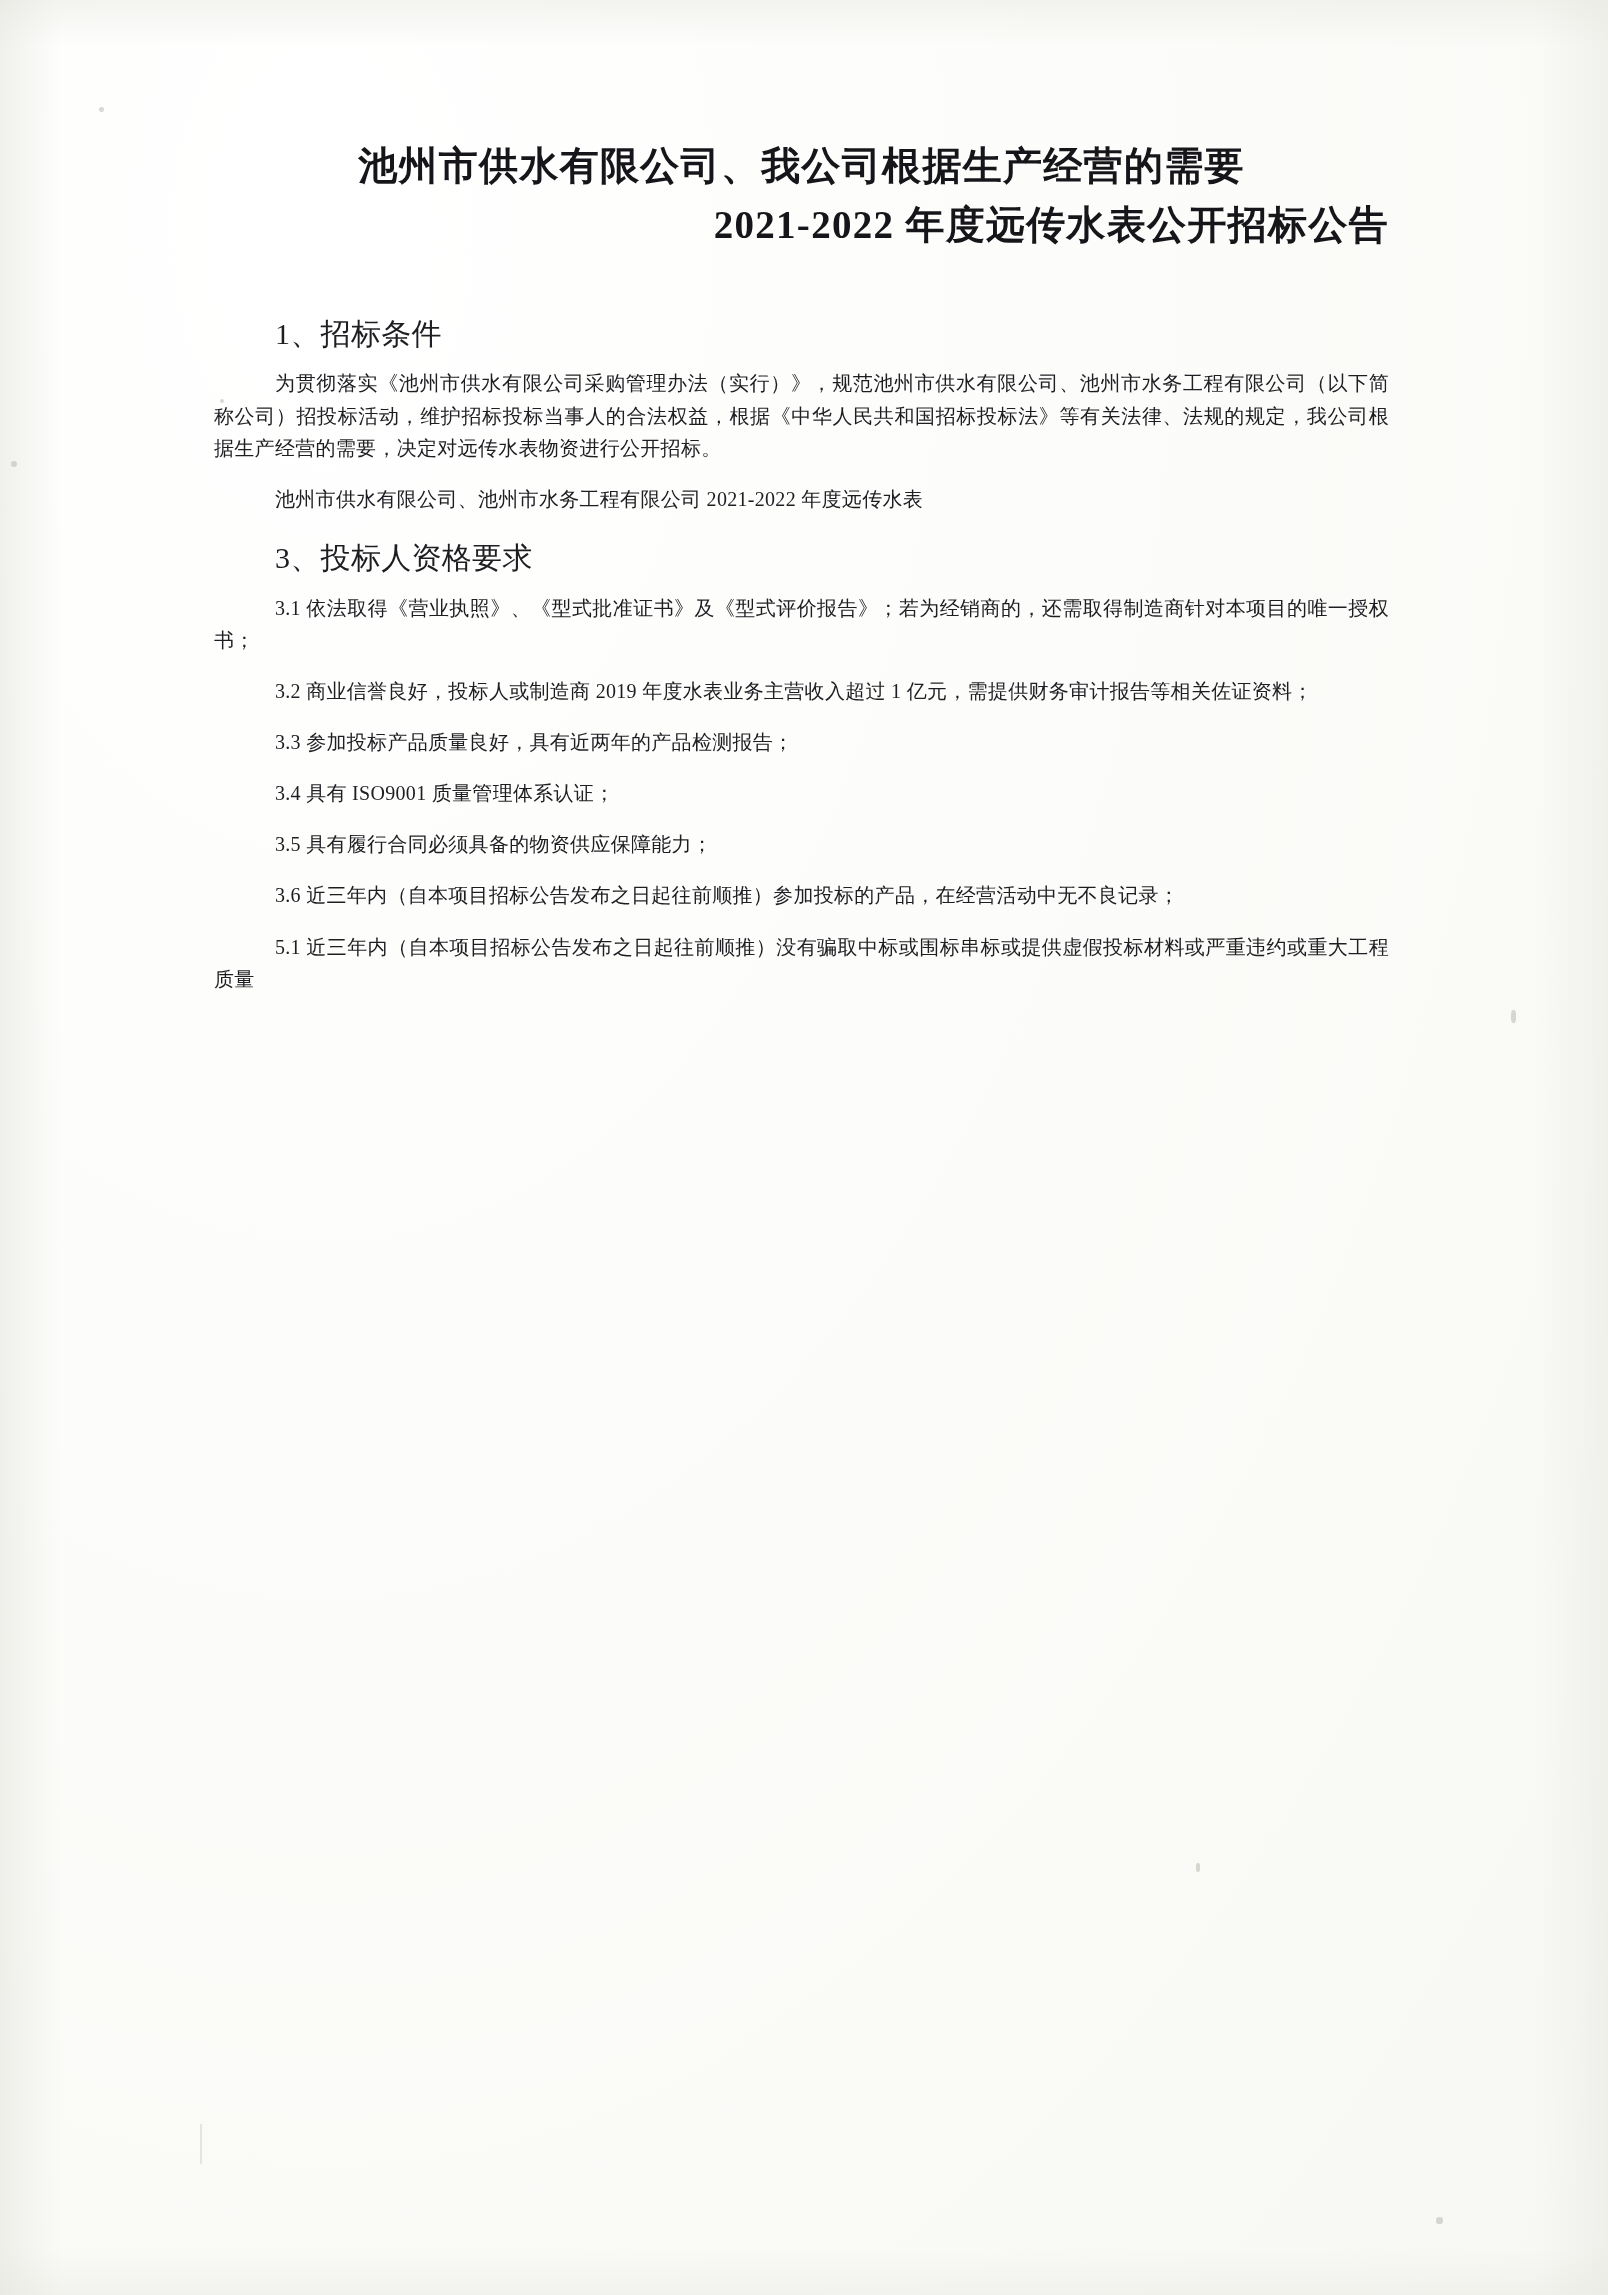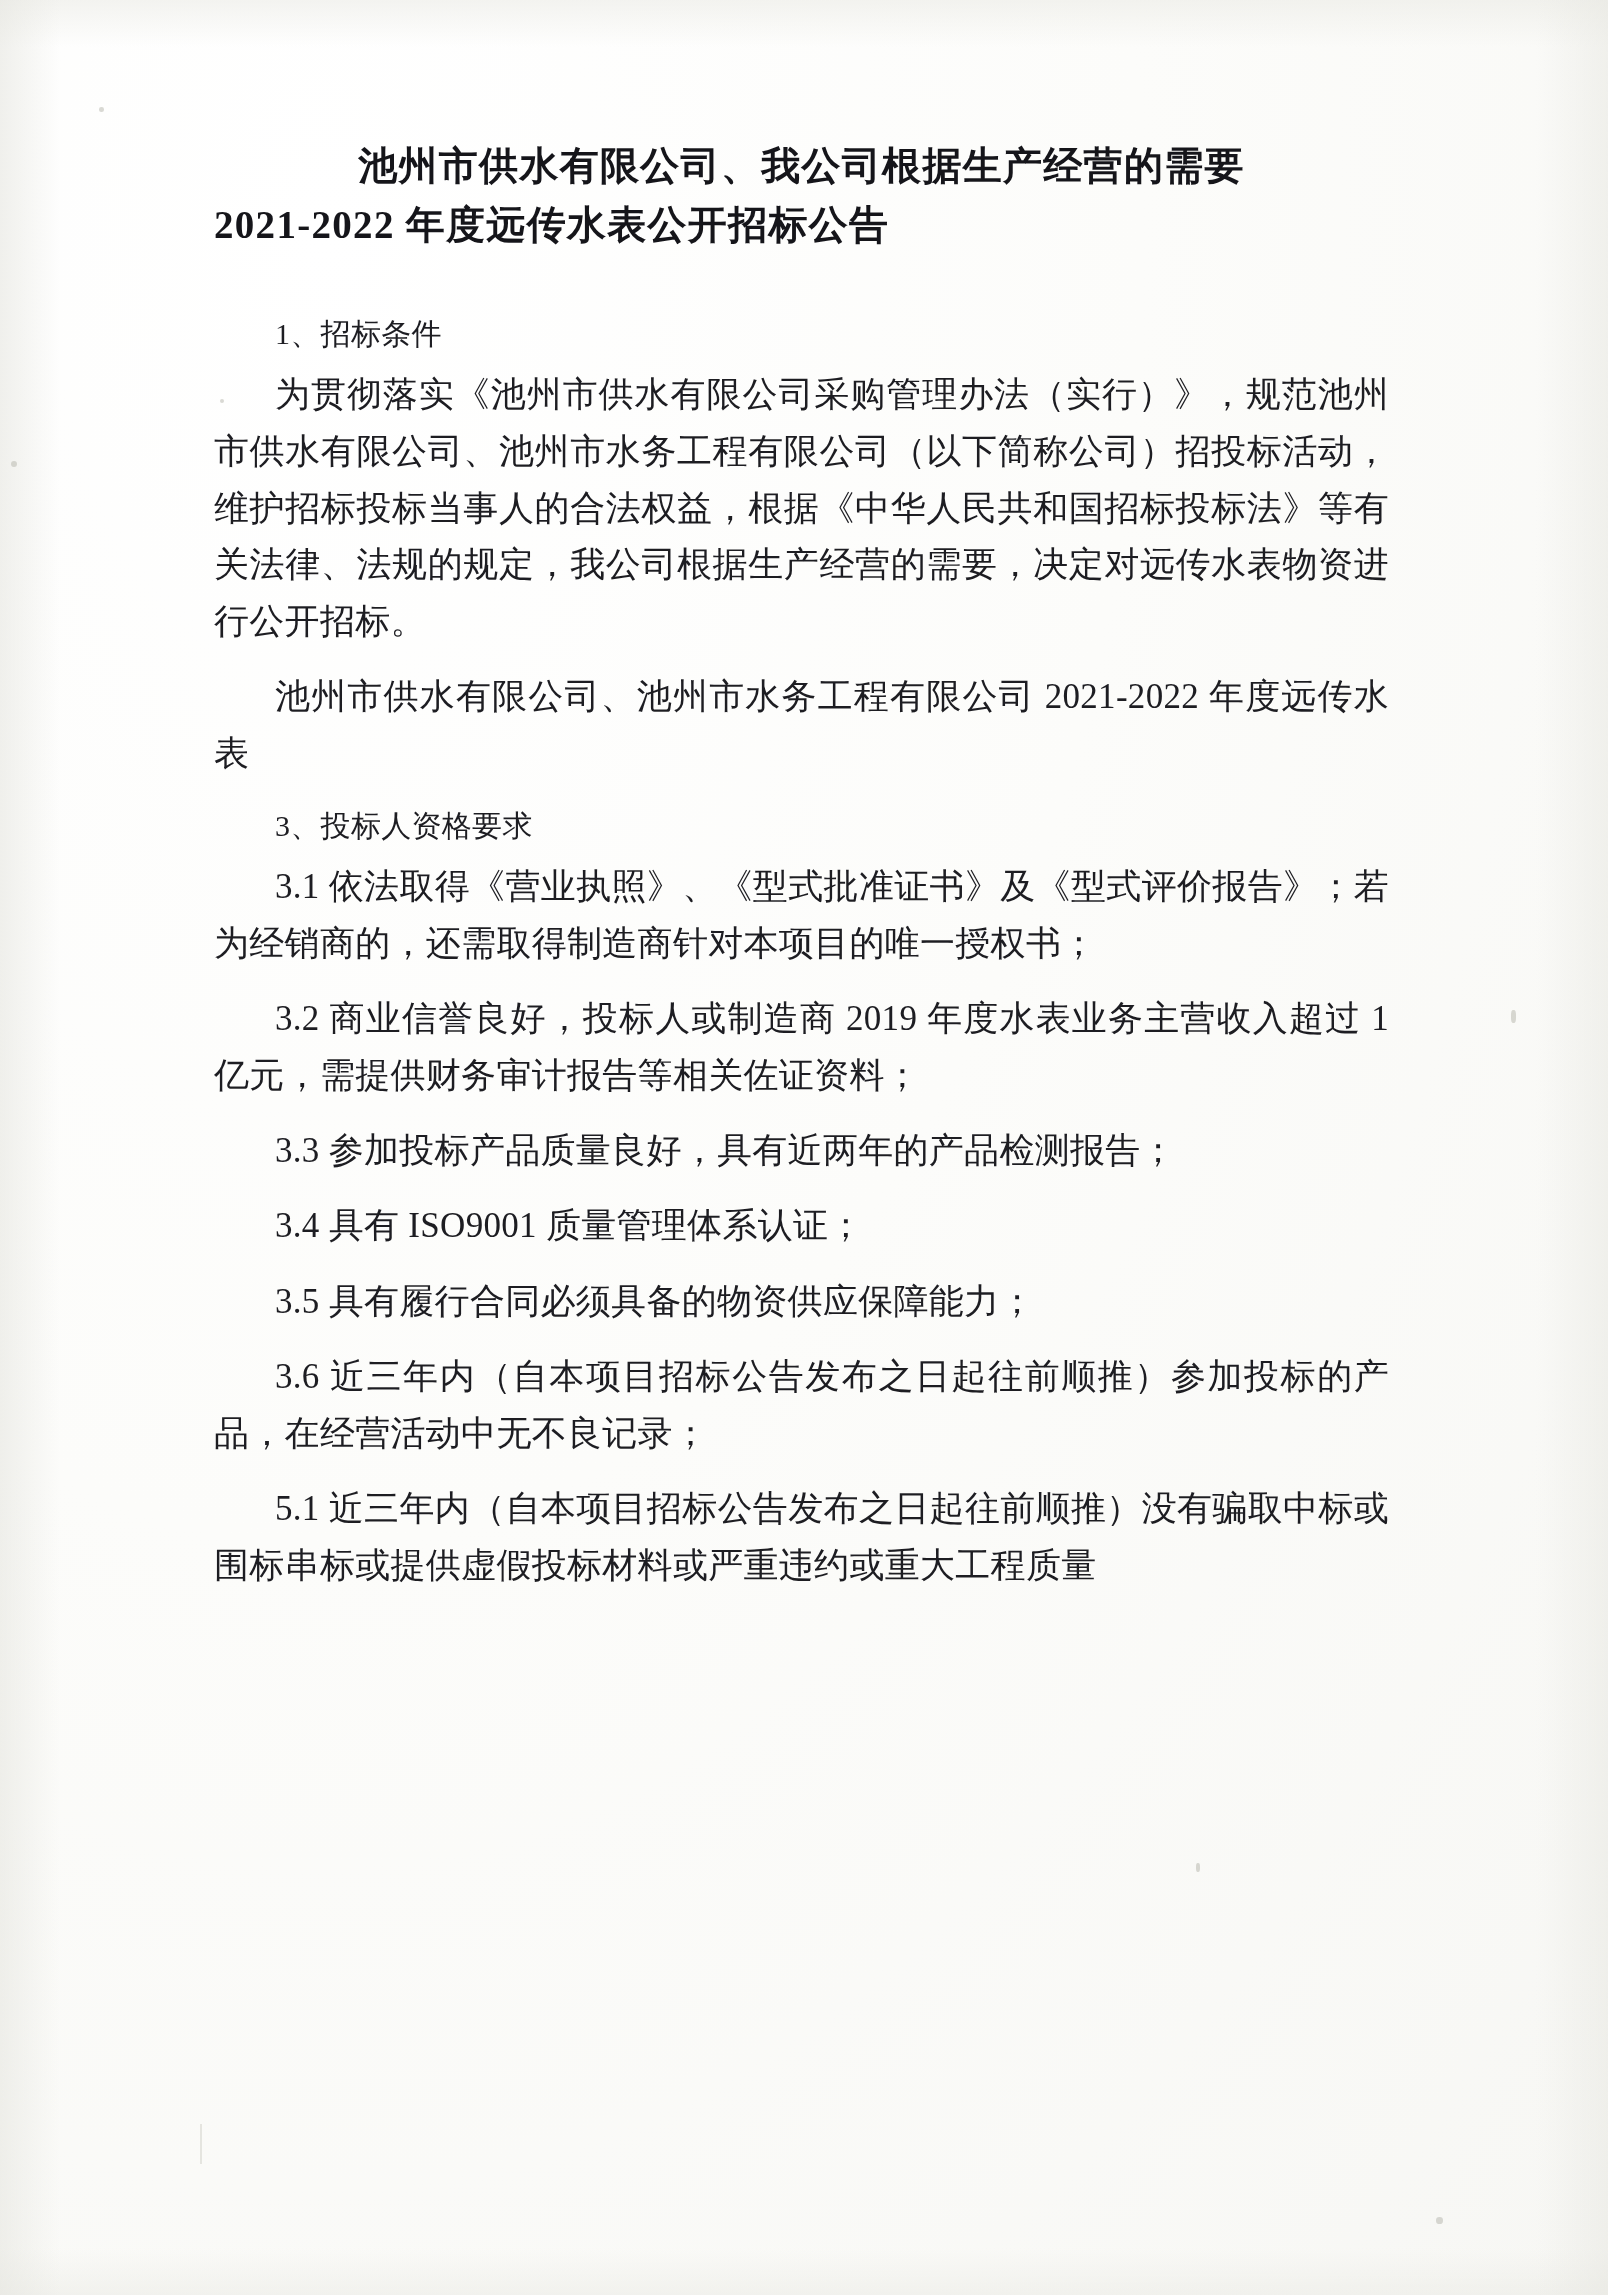--- a/index.html
+++ b/index.html
@@ -45,35 +45,35 @@
 
   .title {
     text-align: center;
     font-size: 39px;
     font-weight: bold;
     line-height: 1.32;
     letter-spacing: 1.3px;
     color: #15151a;
   }
   .title-line2 {
-    text-align: left;
+    text-align: right;
     font-size: 39px;
     font-weight: bold;
     line-height: 1.32;
     letter-spacing: 1.3px;
     margin-top: 8px;
     color: #15151a;
   }
 
   .body-block {
     margin-top: 59px;
   }
 
   p.para {
-    font-size: 35px;
+    font-size: 20px;
     line-height: 1.62;
     margin: 0 0 18.7px 0;
     text-indent: 61px;
     text-align: justify;
     color: #1d1d22;
     letter-spacing: 0.3px;
   }
 
   p.heading {
     font-size: 30px;

